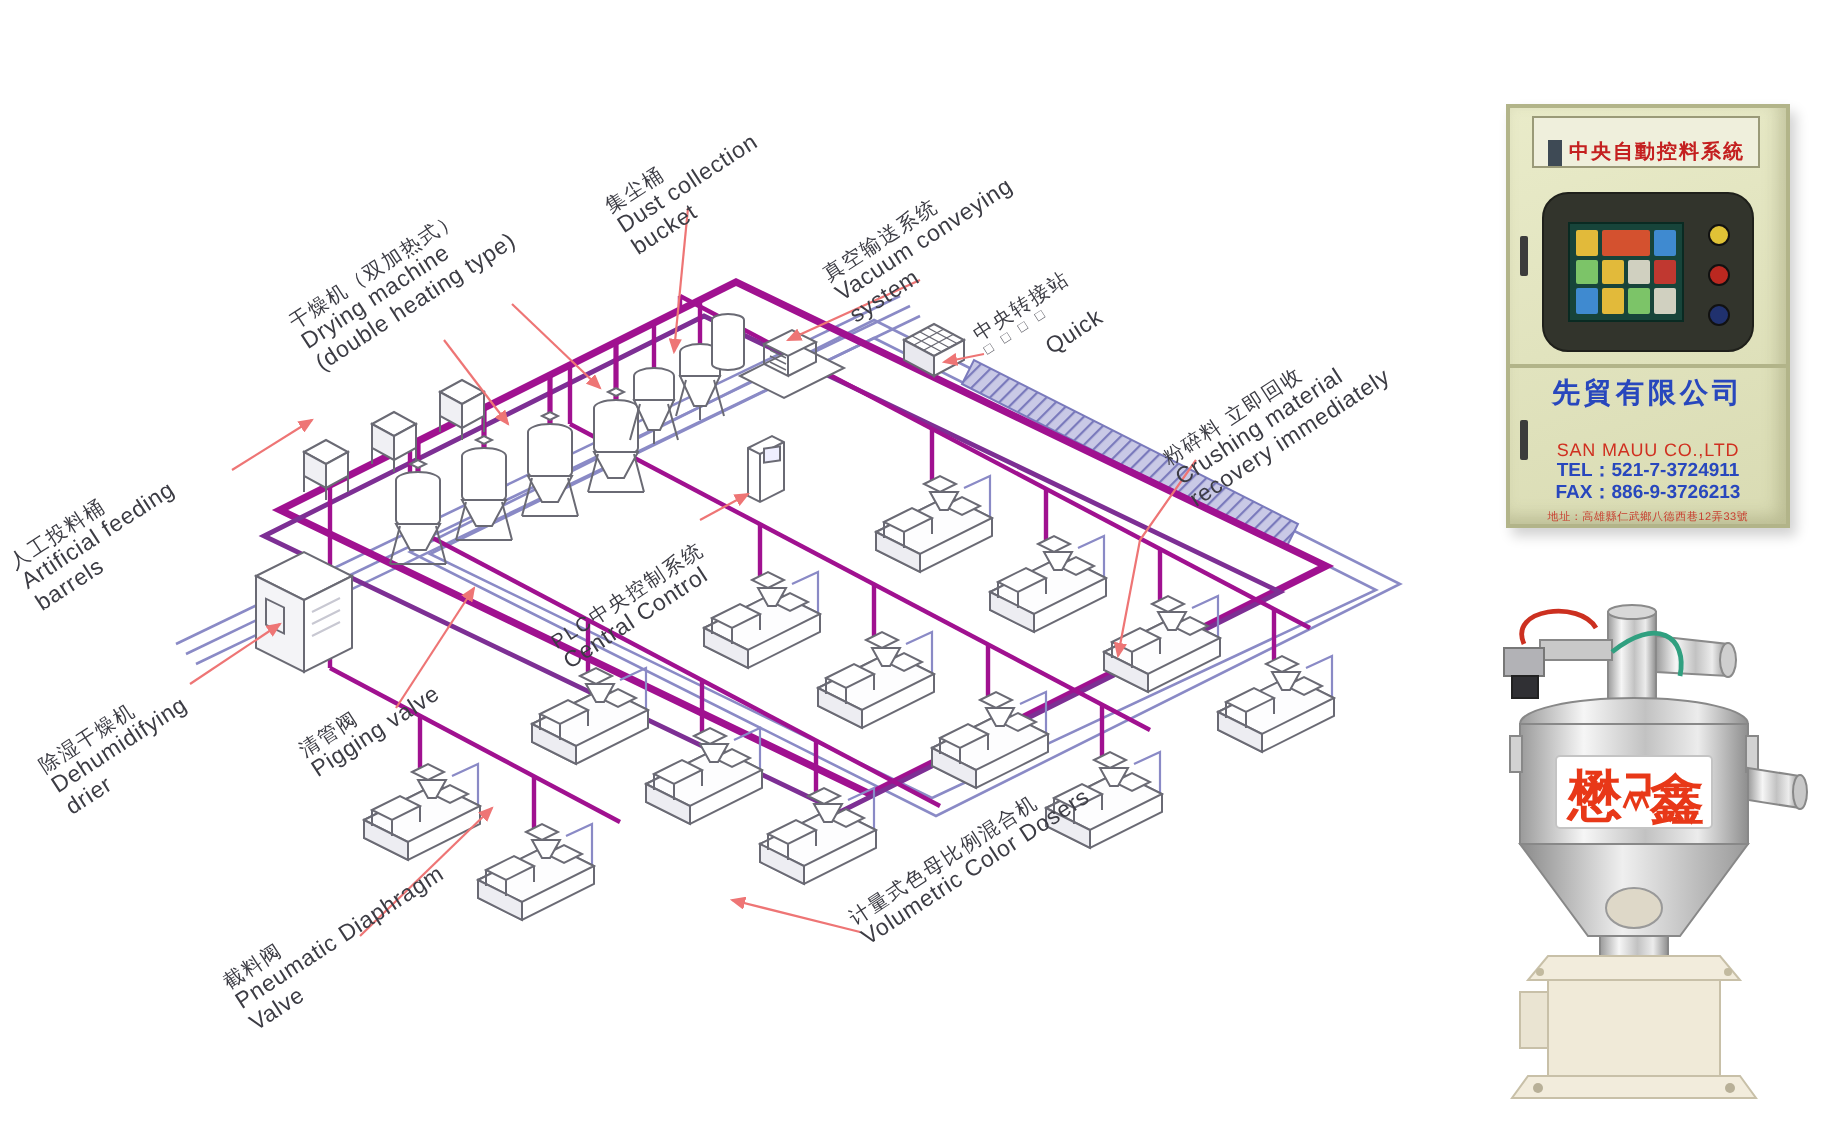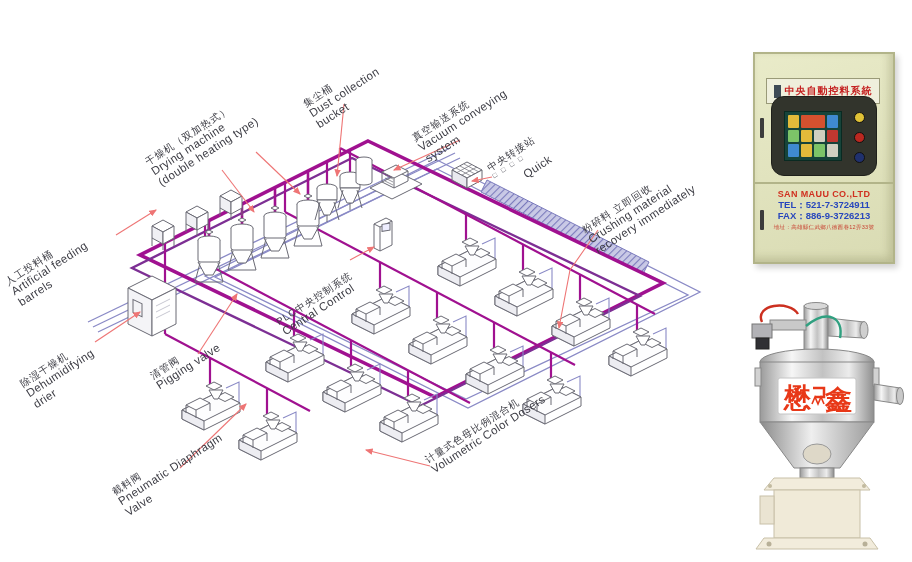--- a/index.html
+++ b/index.html
@@ -11,22 +11,22 @@
           color:#3c3c44;white-space:nowrap;line-height:1.12;}
   .dlabel .zh{font-size:10px;letter-spacing:1px;}
   .dlabel .en{font-size:11.5px;letter-spacing:.4px;}
   .dlabel .sq{font-size:7px;letter-spacing:2px;color:#55555e;}
 
   
   .cabinet{position:absolute;left:753px;top:52px;width:138px;height:208px;
            background:linear-gradient(160deg,#e9ebc9,#d9dbb3);
            border:2px solid #b2b489;
            box-shadow:inset -4px -4px 8px rgba(110,110,70,.28), 3px 4px 6px rgba(0,0,0,.18);}
-  .cab-title{position:absolute;left:11px;top:24px;width:112px;height:24px;background:#efefdc;
-             border:1px solid #9a9a78;display:flex;align-items:center;justify-content:center;}
+  .cab-title{position:absolute;left:11px;top:4px;width:112px;height:24px;background:#efefdc;
+             border:1px solid #9a9a78;display:flex;align-items:flex-end;justify-content:center;}
   .cab-title .chip{width:7px;height:13px;background:#3e4a55;margin-right:4px;flex:0 0 auto;}
   .cab-title .t{color:#c42020;font-size:10px;font-weight:bold;letter-spacing:1px;}
   .cab-frame{position:absolute;left:16px;top:42px;width:104px;height:78px;background:#32342c;
              border:1px solid #1f201b;border-radius:13px;}
   .cab-screen{position:absolute;left:12px;top:14px;width:58px;height:50px;background:#17443a;
               border:1px solid #092a22;display:grid;grid-template-columns:repeat(4,1fr);
               gap:2px;padding:3px;box-sizing:border-box;}
   .cab-screen i{display:block;border-radius:1px;}
   .cab-screen i:nth-child(1){background:#e2ba3a}.cab-screen i:nth-child(2){background:#d4512f;grid-column:span 2}
   .cab-screen i:nth-child(3){background:#3f8ad0}
@@ -34,21 +34,21 @@
   .cab-screen i:nth-child(6){background:#d0d0c0}.cab-screen i:nth-child(7){background:#c03830}
   .cab-screen i:nth-child(8){background:#3f8ad0}.cab-screen i:nth-child(9){background:#e2ba3a}
   .cab-screen i:nth-child(10){background:#7cc468}.cab-screen i:nth-child(11){background:#d0d0c0}
   .cab-lights{position:absolute;right:11px;top:15px;display:flex;flex-direction:column;gap:9px;}
   .cab-lights b{width:9px;height:9px;border-radius:50%;display:block;border:1px solid #111;}
   .cab-lights b.y{background:#e0c236}.cab-lights b.r{background:#bb2820}.cab-lights b.b{background:#20316e}
   .cab-divider{position:absolute;left:0;top:128px;width:100%;height:2px;background:#b2b489;}
   .cab-handle{position:absolute;left:5px;width:4px;height:20px;background:#3c3c3c;border-radius:1px;}
   .cab-info{position:absolute;left:0;top:134px;width:100%;text-align:center;}
   .cab-info .cn{font-size:14px;font-weight:bold;color:#2847bd;letter-spacing:2px;}
-  .cab-info .en{font-size:9px;font-weight:bold;color:#d03020;letter-spacing:.4px;margin-top:1px;}
+  .cab-info .en{font-size:9px;font-weight:normal;color:#d03020;letter-spacing:.4px;margin-top:14px;}
   .cab-info .tel,.cab-info .fax{font-size:9.5px;font-weight:bold;color:#2847bd;line-height:1.2;}
   .cab-info .addr{font-size:5.5px;color:#c84030;margin-top:2px;letter-spacing:.3px;}
 
   
   .loader-wrap{position:absolute;left:712px;top:296px;width:200px;height:262px;}
 </style>
 </head>
 <body>
 
 <div class="canvas">
@@ -284,20 +284,21 @@
       <div class="cab-lights">
         <b class="y"></b>
         <b class="r"></b>
         <b class="b"></b>
       </div>
     </div>
     <div class="cab-handle" style="top:64px"></div>
     <div class="cab-handle" style="top:156px"></div>
     <div class="cab-divider"></div>
     <div class="cab-info">
+      <div class="cn">先貿有限公司</div>
       <div class="en">SAN MAUU CO.,LTD</div>
       <div class="tel">TEL：521-7-3724911</div>
       <div class="fax">FAX：886-9-3726213</div>
       <div class="addr">地址：高雄縣仁武鄉八德西巷12弄33號</div>
     </div>
   </div>
 
   <div class="loader-wrap">
     <svg width="200" height="262" viewBox="0 0 200 262">
       <defs>

